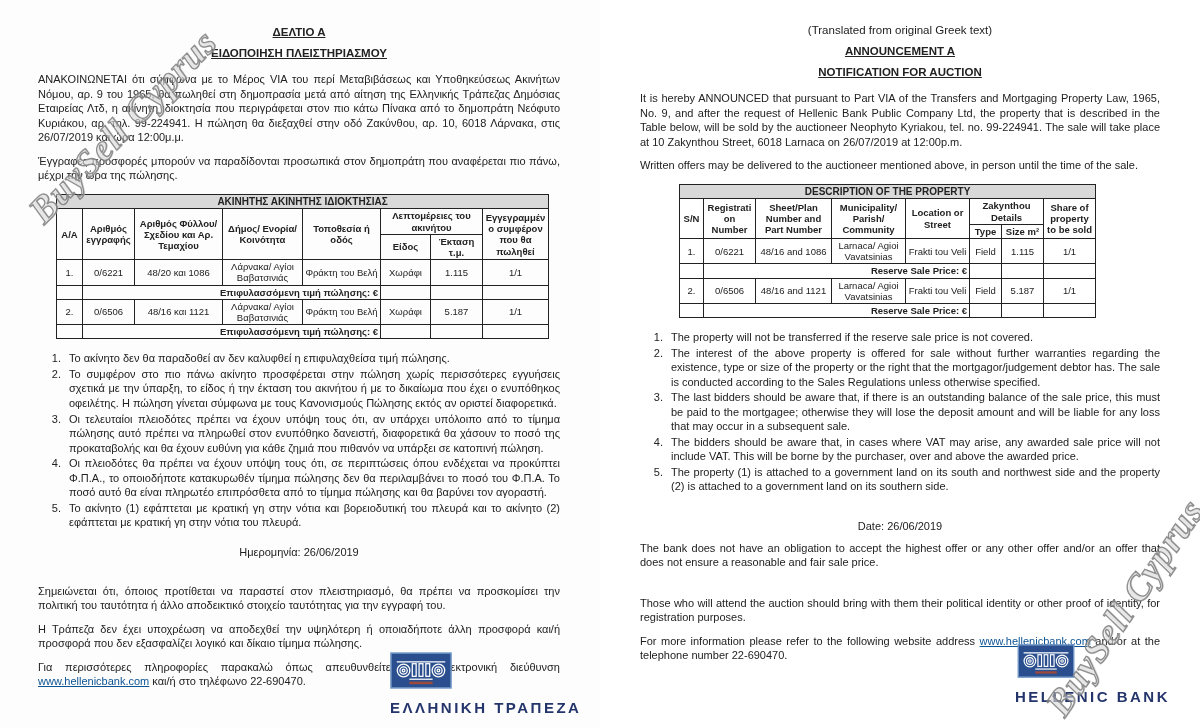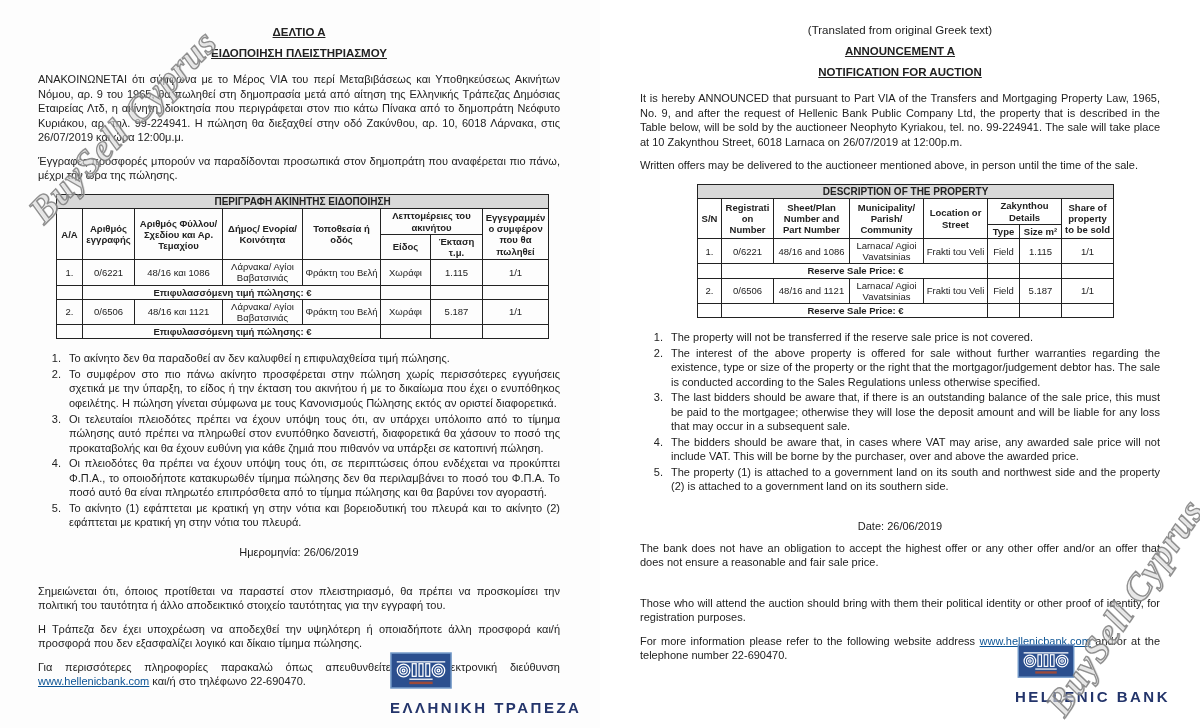--- a/index.html
+++ b/index.html
@@ -30,21 +30,21 @@
     border-collapse:collapse; table-layout:fixed;
     font-size:9.5px; line-height:1.18; margin-top:11px;
   }
   .prop-table td {
     border:1px solid #222; padding:1px 2px;
     text-align:center; vertical-align:middle; word-wrap:break-word;
   }
   .prop-table tr.title-row td { background:#d9d9d9; font-weight:bold; font-size:10px; padding:1px; }
   .prop-table tr.hdr td { font-weight:bold; }
   .prop-table tr.data-row td { height:24px; }
-  .prop-table td.price-label { text-align:center; font-weight:bold; padding-left:4px; }
+  .prop-table td.price-label { text-align:right; font-weight:bold; padding-left:4px; }
   .prop-table tr.price-row td { height:13px; }
 
   ol.notes {
     margin-top:12px; padding-left:26px;
     font-size:11px; line-height:1.32; text-align:justify;
   }
   ol.notes li { padding-left:5px; margin-bottom:1px; }
 
   .date-line { font-size:11px; margin-top:16px;text-align:center; }
   .gap-lg { margin-top:26px; }
@@ -87,39 +87,39 @@
         <col style="width:52px">
         <col style="width:88px">
         <col style="width:80px">
       <col style="width:78px">
         <col style="width:50px">
         <col style="width:52px">
         <col style="width:66px">
     </colgroup>
     <tbody>
         <tr class="title-row">
-      <td colspan="8">ΠΕΡΙΓΡΑΦΗ ΑΚΙΝΗΤΗΣ ΕΙΔΟΠΟΙΗΣΗ</td>
+      <td colspan="8">ΑΚΙΝΗΤΗΣ ΑΚΙΝΗΤΗΣ ΙΔΙΟΚΤΗΣΙΑΣ</td>
     </tr>
     <tr class="hdr">
       <td rowspan="2">Α/Α</td>
       <td rowspan="2">Αριθμός εγγραφής</td>
       <td rowspan="2">Αριθμός Φύλλου/ Σχεδίου και Αρ. Τεμαχίου</td>
       <td rowspan="2">Δήμος/ Ενορία/ Κοινότητα</td>
       <td rowspan="2">Τοποθεσία ή οδός</td>
       <td colspan="2">Λεπτομέρειες του ακινήτου</td>
       <td rowspan="2">Εγγεγραμμένο συμφέρον που θα πωληθεί</td>
     </tr>
     <tr class="hdr">
       <td>Είδος</td>
       <td>Έκταση τ.μ.</td>
     </tr>
     <tr class="data-row">
       <td>1.</td>
       <td>0/6221</td>
-      <td>48/16 και 1086</td>
+      <td>48/20 και 1086</td>
       <td>Λάρνακα/ Αγίοι Βαβατσινιάς</td>
       <td>Φράκτη του Βελή</td>
       <td>Χωράφι</td>
       <td>1.115</td>
       <td>1/1</td>
     </tr>
     <tr class="price-row">
       <td></td>
       <td colspan="4" class="price-label">Επιφυλασσόμενη τιμή πώλησης: €</td>
       <td></td>
@@ -162,21 +162,21 @@
 </div>
 
 <div class="page page-right">
   <div class="subtitle">(Translated from original Greek text)</div>
   <div class="doc-heading">ANNOUNCEMENT A</div>
   <div class="doc-heading">NOTIFICATION FOR AUCTION</div>
 
   <p class="doc-para para-first">It is hereby ANNOUNCED that pursuant to Part VIA of the Transfers and Mortgaging Property Law, 1965, No. 9, and after the request of Hellenic Bank Public Company Ltd, the property that is described in the Table below, will be sold by the auctioneer Neophyto Kyriakou, tel. no. 99-224941. The sale will take place at 10 Zakynthou Street, 6018 Larnaca on 26/07/2019 at 12:00p.m.</p>
   <p class="doc-para">Written offers may be delivered to the auctioneer mentioned above, in person until the time of the sale.</p>
 
-  <table class="prop-table" style="width:416px; margin-left:57px;">
+  <table class="prop-table" style="width:416px; margin-left:39px;">
     <colgroup>
       <col style="width:24px">
         <col style="width:52px">
         <col style="width:76px">
         <col style="width:74px">
       <col style="width:64px">
         <col style="width:32px">
         <col style="width:42px">
         <col style="width:52px">
     </colgroup>

